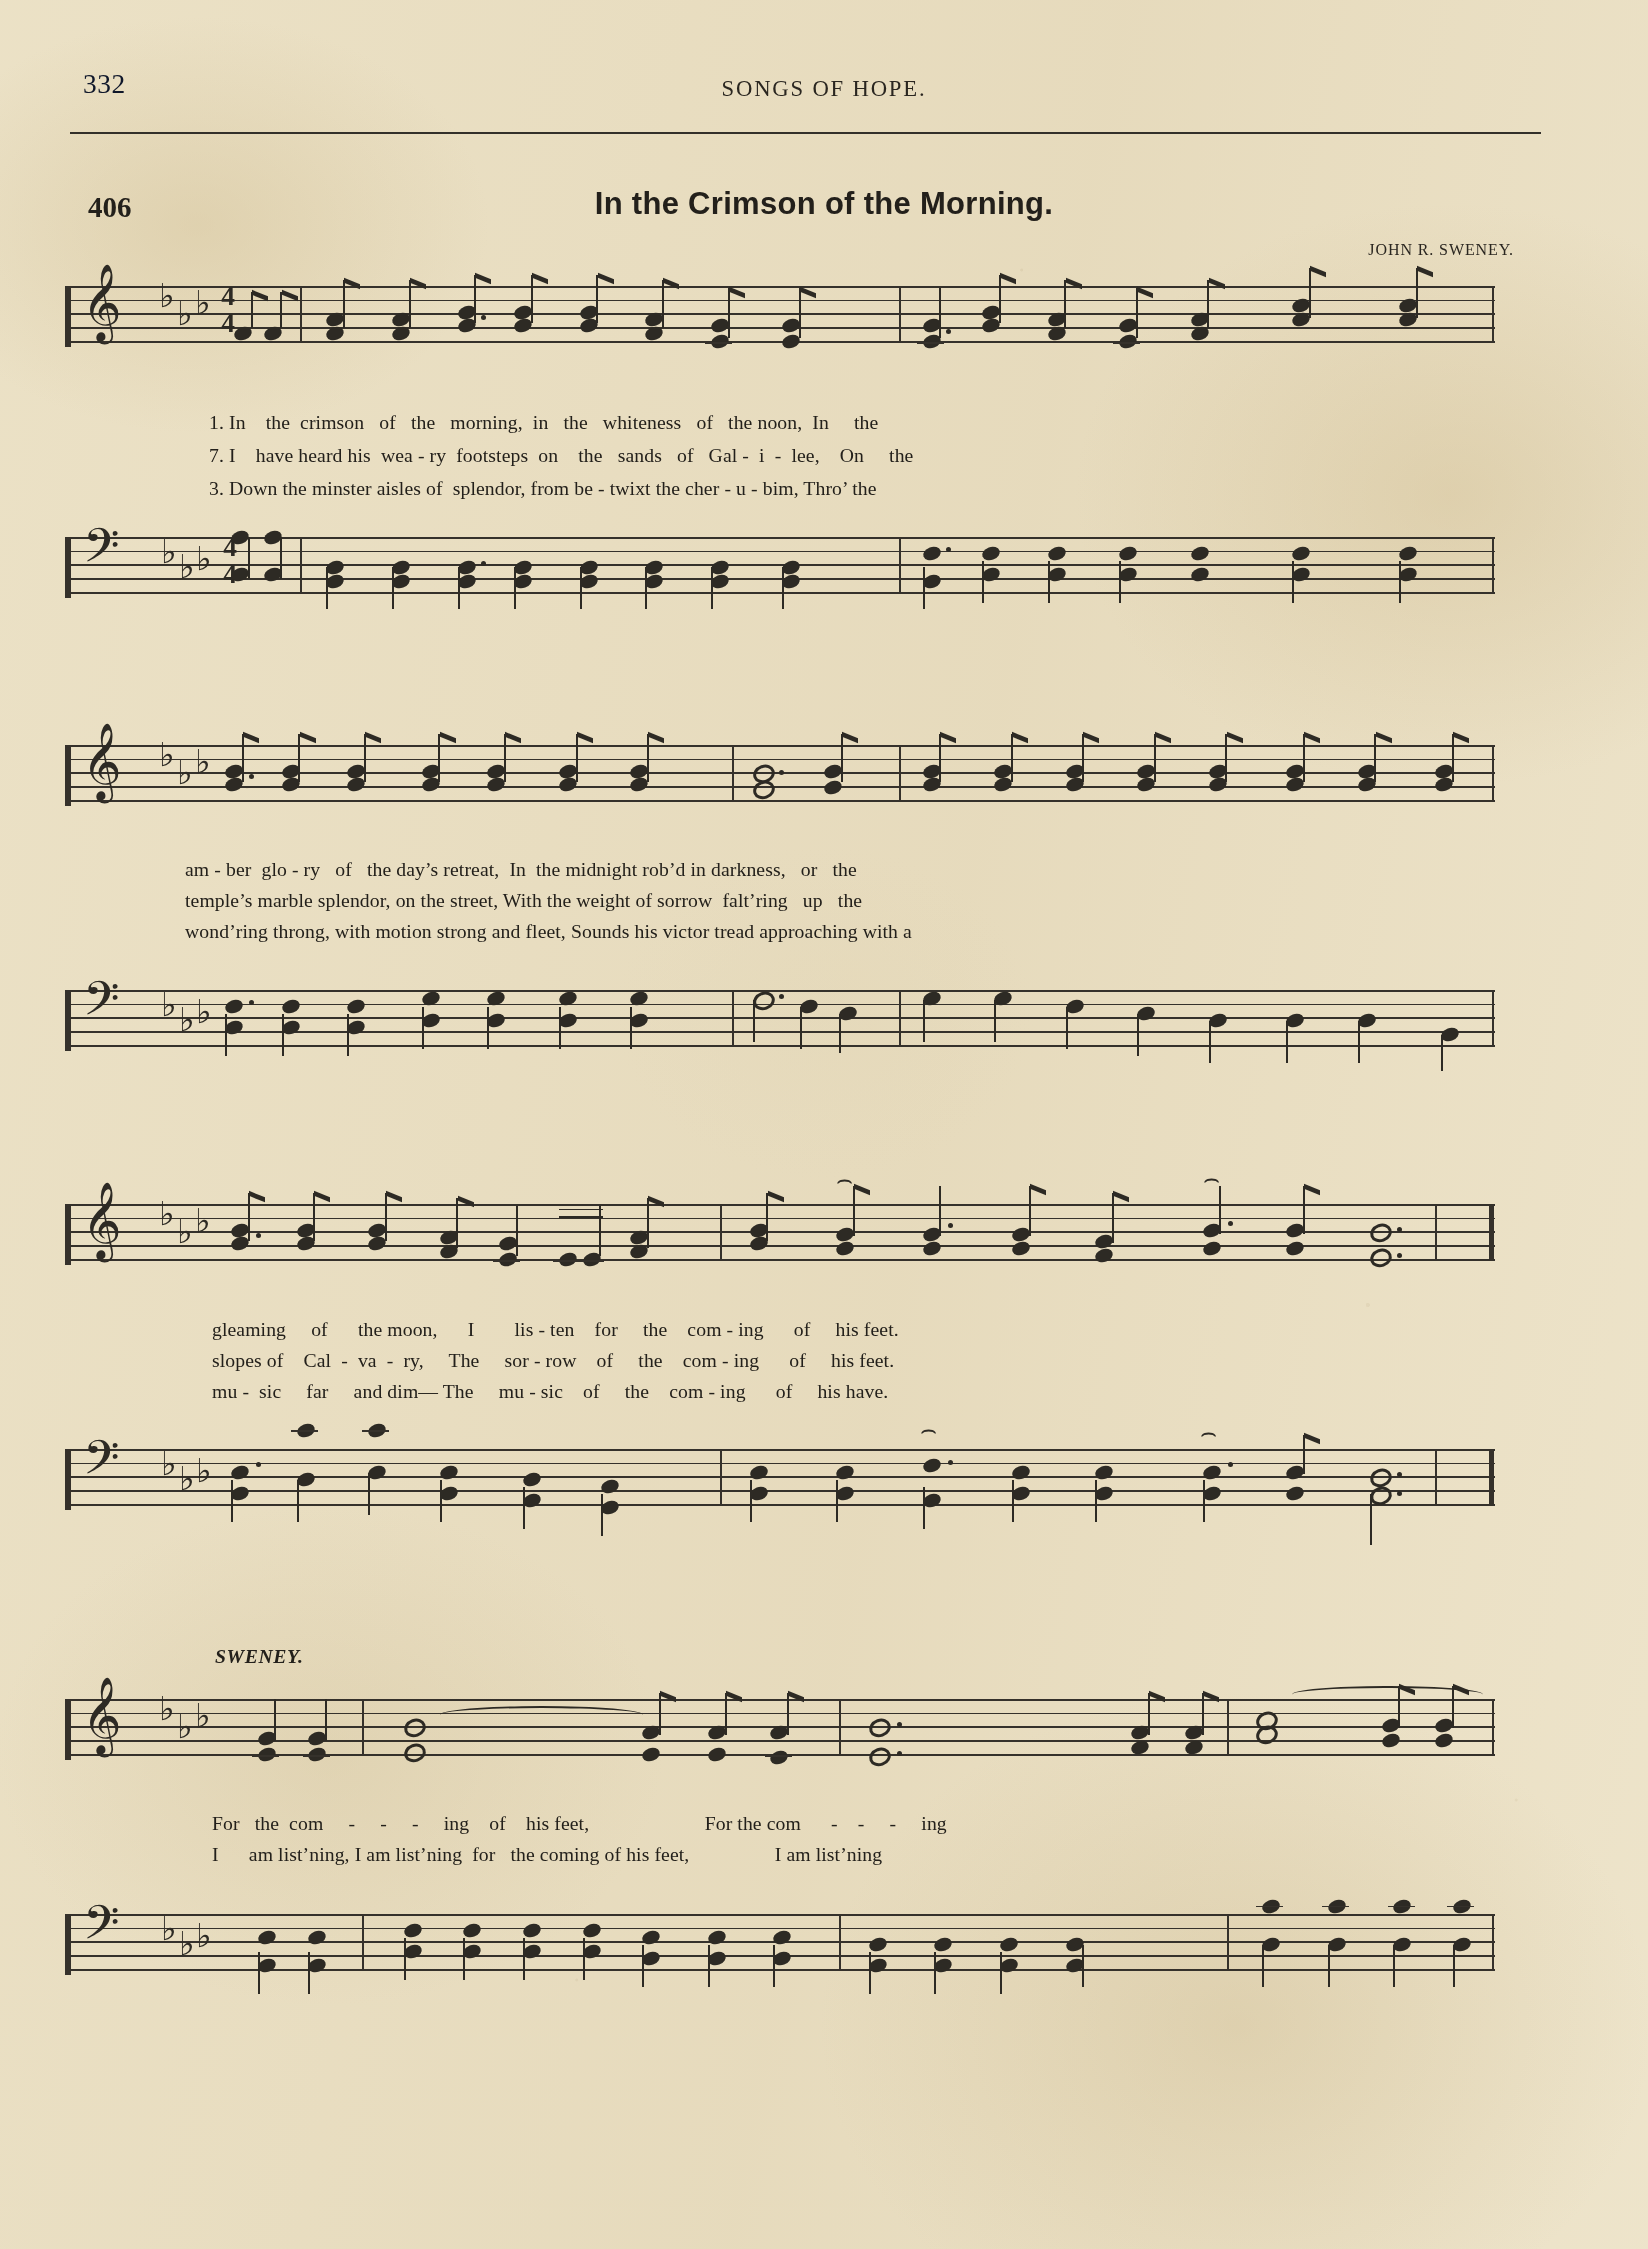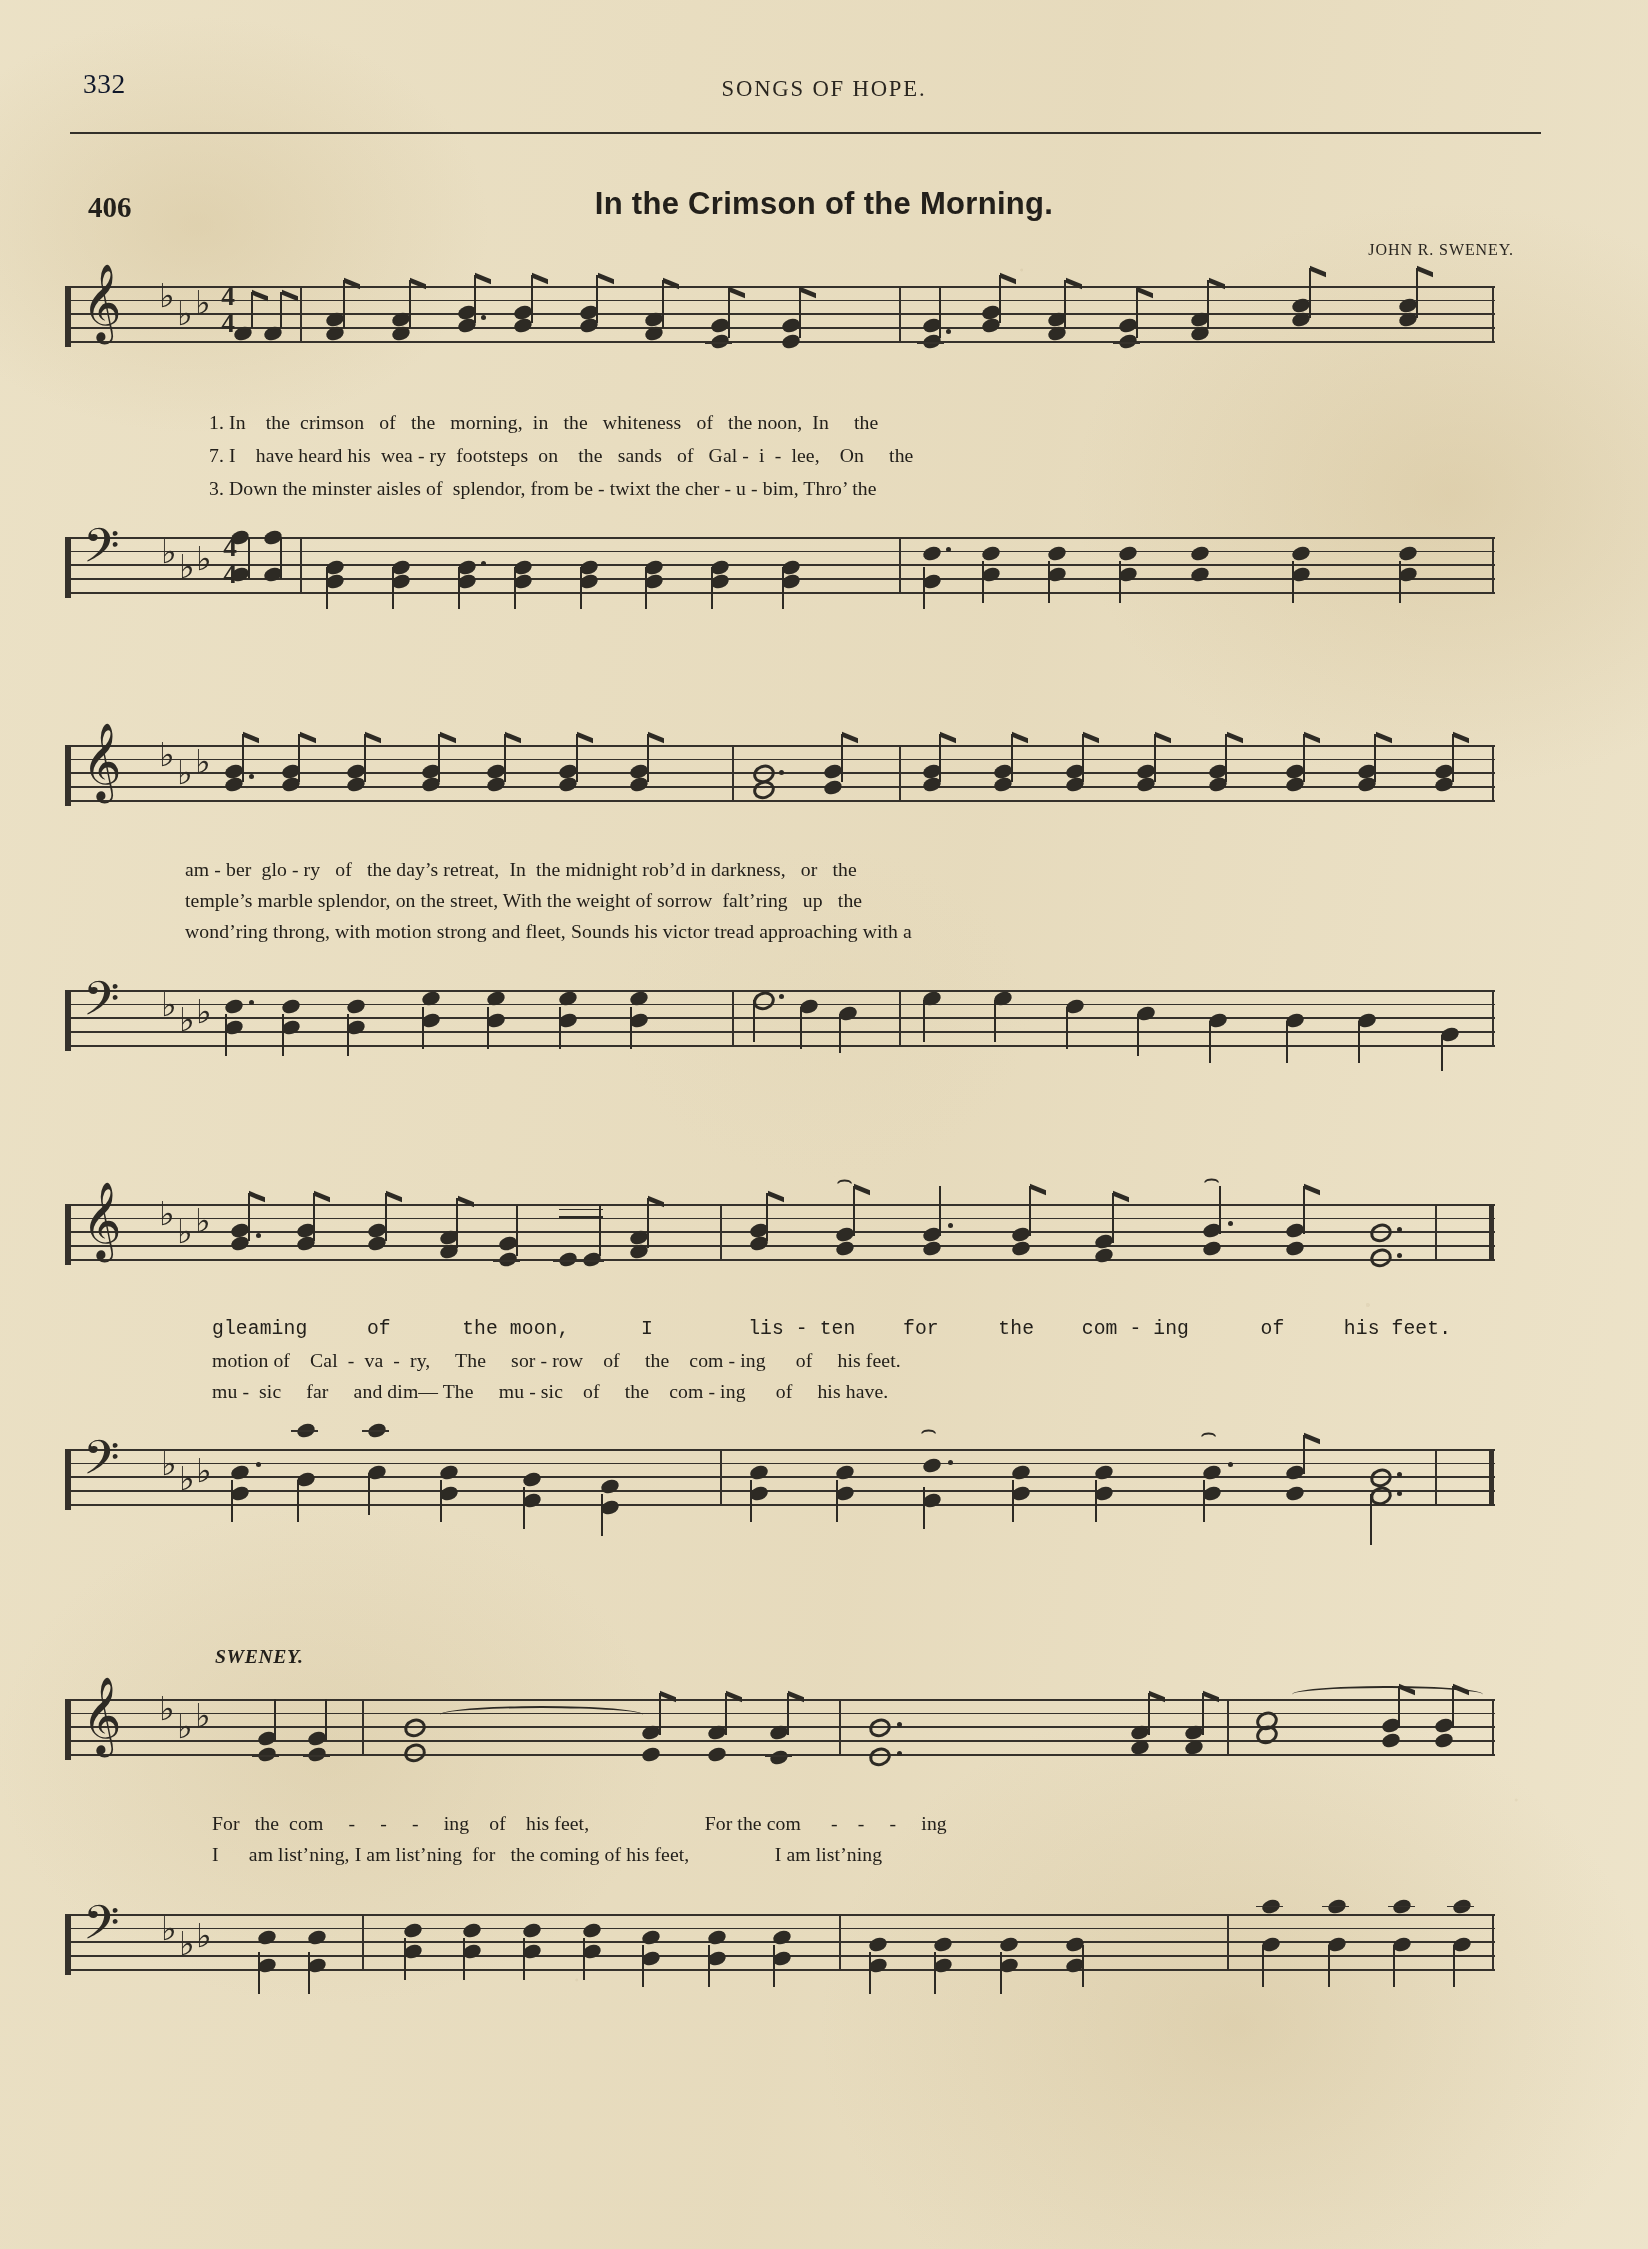--- a/index.html
+++ b/index.html
@@ -701,22 +701,22 @@
       <div class="note" style="left:1216px;top:44px;"></div>
       <div class="stem" style="left:1233px;top:-12px;height:48px;"></div>
       <div class="flag" style="left:1234px;top:-10.7px;"></div>
 
       <div class="note hollow" style="left:1300px;top:26px;"></div>
       <div class="note hollow" style="left:1300px;top:51px;"></div>
       <div class="dot" style="left:1327px;top:29px;"></div>
       <div class="dot" style="left:1327px;top:55px;"></div>
     </div>
 
-    <div class="lyric-block" style="left:212px;top:1318px;font-family:Liberation Mono, monospace;">gleaming     of      the moon,      I        lis - ten    for     the    com - ing      of     his feet.</div>
-    <div class="lyric-block" style="left:212px;top:1349px;">motion of    Cal  -  va  -  ry,     The     sor - row    of     the    com - ing      of     his feet.</div>
+    <div class="lyric-block" style="left:212px;top:1318px;">gleaming     of      the moon,      I        lis - ten    for     the    com - ing      of     his feet.</div>
+    <div class="lyric-block" style="left:212px;top:1349px;">slopes of    Cal  -  va  -  ry,     The     sor - row    of     the    com - ing      of     his feet.</div>
     <div class="lyric-block" style="left:212px;top:1380px;">mu -  sic     far     and dim— The     mu - sic    of     the    com - ing      of     his have.</div>
 
     <div class="system" id="sys3-bass" style="top:1443px;height:95px;">
       <div class="staff" style="top:6px;">
         <div class="line"></div>
           <div class="line"></div>
           <div class="line"></div>
           <div class="line"></div>
           <div class="line"></div>
       </div>

